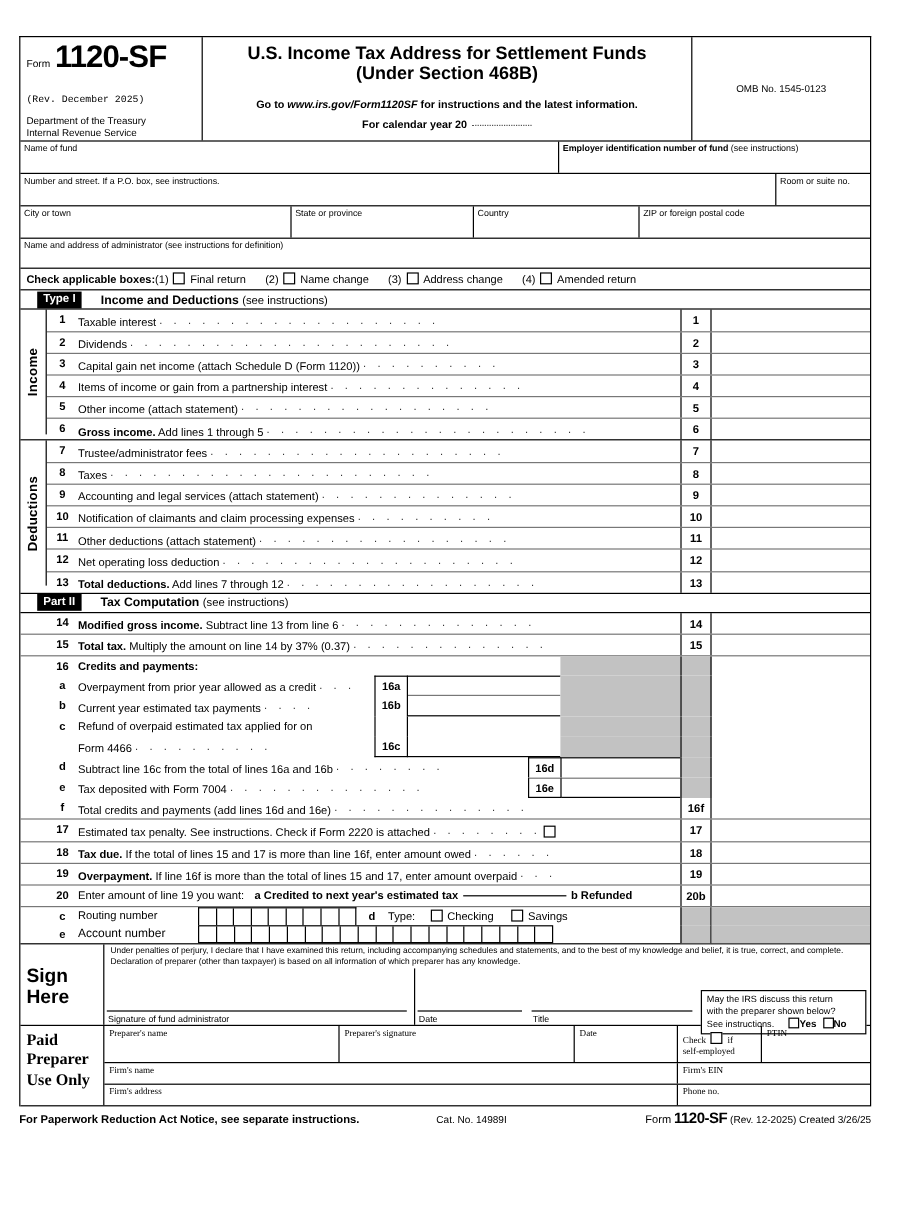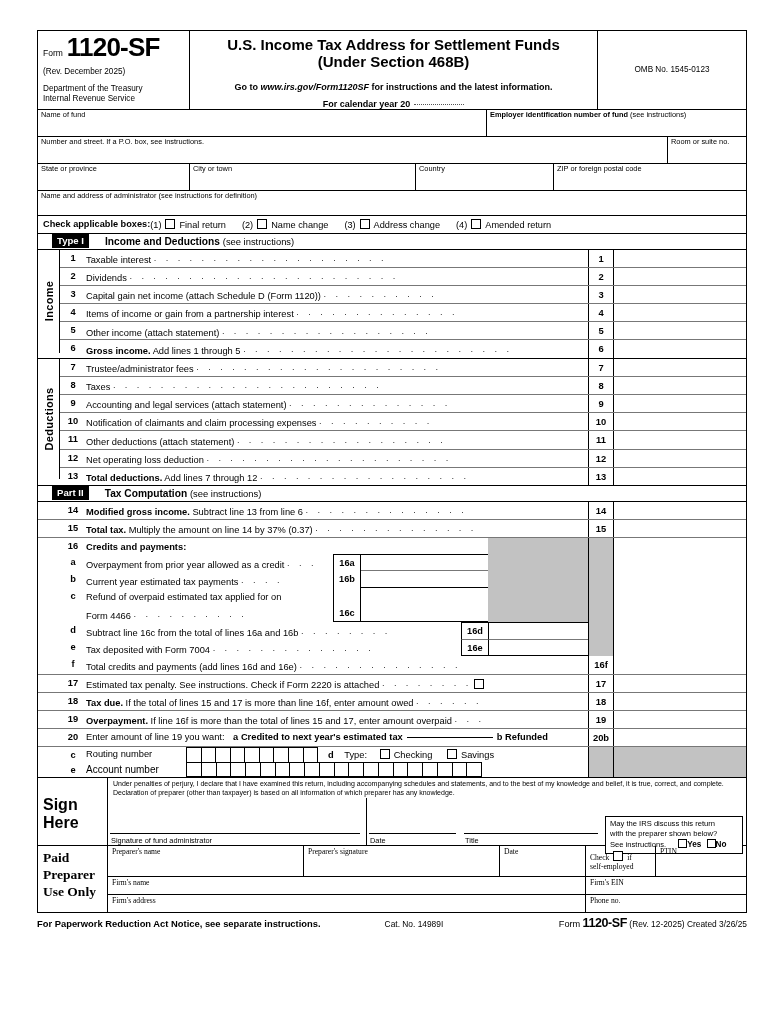--- a/index.html
+++ b/index.html
@@ -12,21 +12,21 @@
     height: 1024px;
     font-family: "Liberation Sans", sans-serif;
     color: #000;
     -webkit-font-smoothing: none;
   }
   .page {
     position: relative;
     width: 770px;
     height: 1024px;
     box-sizing: border-box;
-    padding: 30px 30px 0 37px;
+    padding: 30px 30px 0 16px;
   }
   .form {
     width: 710px;
     border: 1.6px solid #000;
     border-bottom: none;
     box-sizing: border-box;
     position: relative;
   }
 
   
@@ -49,21 +49,21 @@
     padding: 3px 4px 2px 5px;
   }
   .formnum { display: flex; align-items: baseline; }
   .formnum .lbl { font-size: 8.5px; margin-right: 4px; }
   .formnum .num {
     font-size: 26px;
     font-weight: bold;
     letter-spacing: -0.8px;
     line-height: 1;
   }
-  .rev { font-size: 8.2px; margin-top: 7px; }
+  .rev { font-size: 8.2px; margin-top: 19px; font-family: Liberation Mono, monospace; }
   .dept { font-size: 8.2px; margin-top: 8px; line-height: 1.18; }
   .hdr-mid {
     flex: 1;
     box-sizing: border-box;
     text-align: center;
     padding: 5px 4px 0 4px;
   }
   .title1 { font-size: 15px; font-weight: bold; line-height: 1.15; }
   .goto { font-size: 9px; font-weight: bold; margin-top: 11px; }
   .goto .url { font-style: italic; }
@@ -358,25 +358,25 @@
     <div class="row bt">
       <div class="addr-cell h26 br" style="width:630px">
         <div class="cap">Number and street. If a P.O. box, see instructions.</div>
       </div>
       <div class="addr-cell h26" style="flex:1">
         <div class="cap">Room or suite no.</div>
       </div>
     </div>
 
     <div class="row bt">
+      <div class="addr-cell h26 br" style="width:226px">
+        <div class="cap">City or town</div>
+      </div>
       <div class="addr-cell h26 br" style="width:152px">
         <div class="cap">State or province</div>
-      </div>
-      <div class="addr-cell h26 br" style="width:226px">
-        <div class="cap">City or town</div>
       </div>
       <div class="addr-cell h26 br" style="width:138px">
         <div class="cap">Country</div>
       </div>
       <div class="addr-cell h26" style="flex:1">
         <div class="cap">ZIP or foreign postal code</div>
       </div>
     </div>
 
     <div class="row bt">

